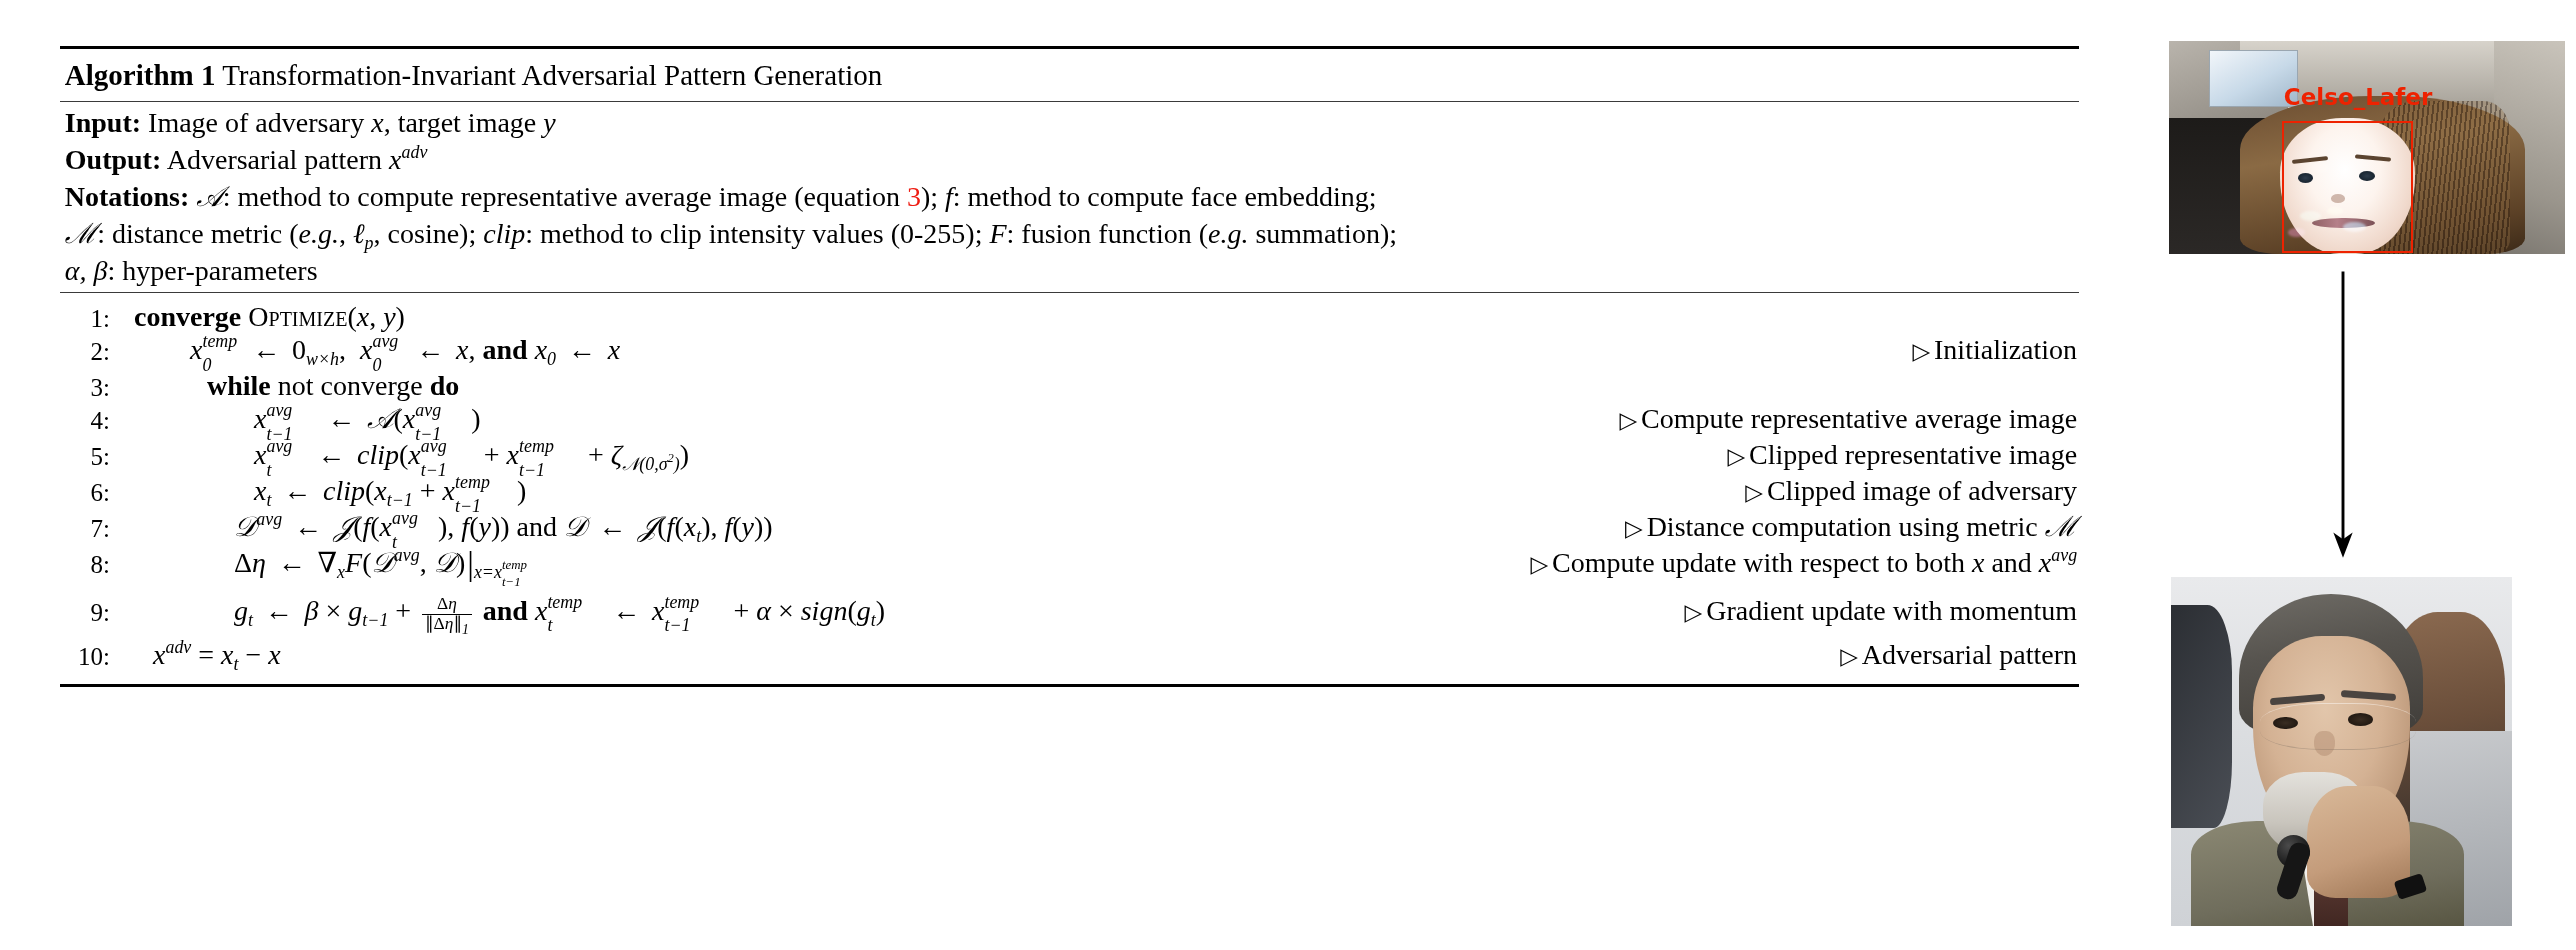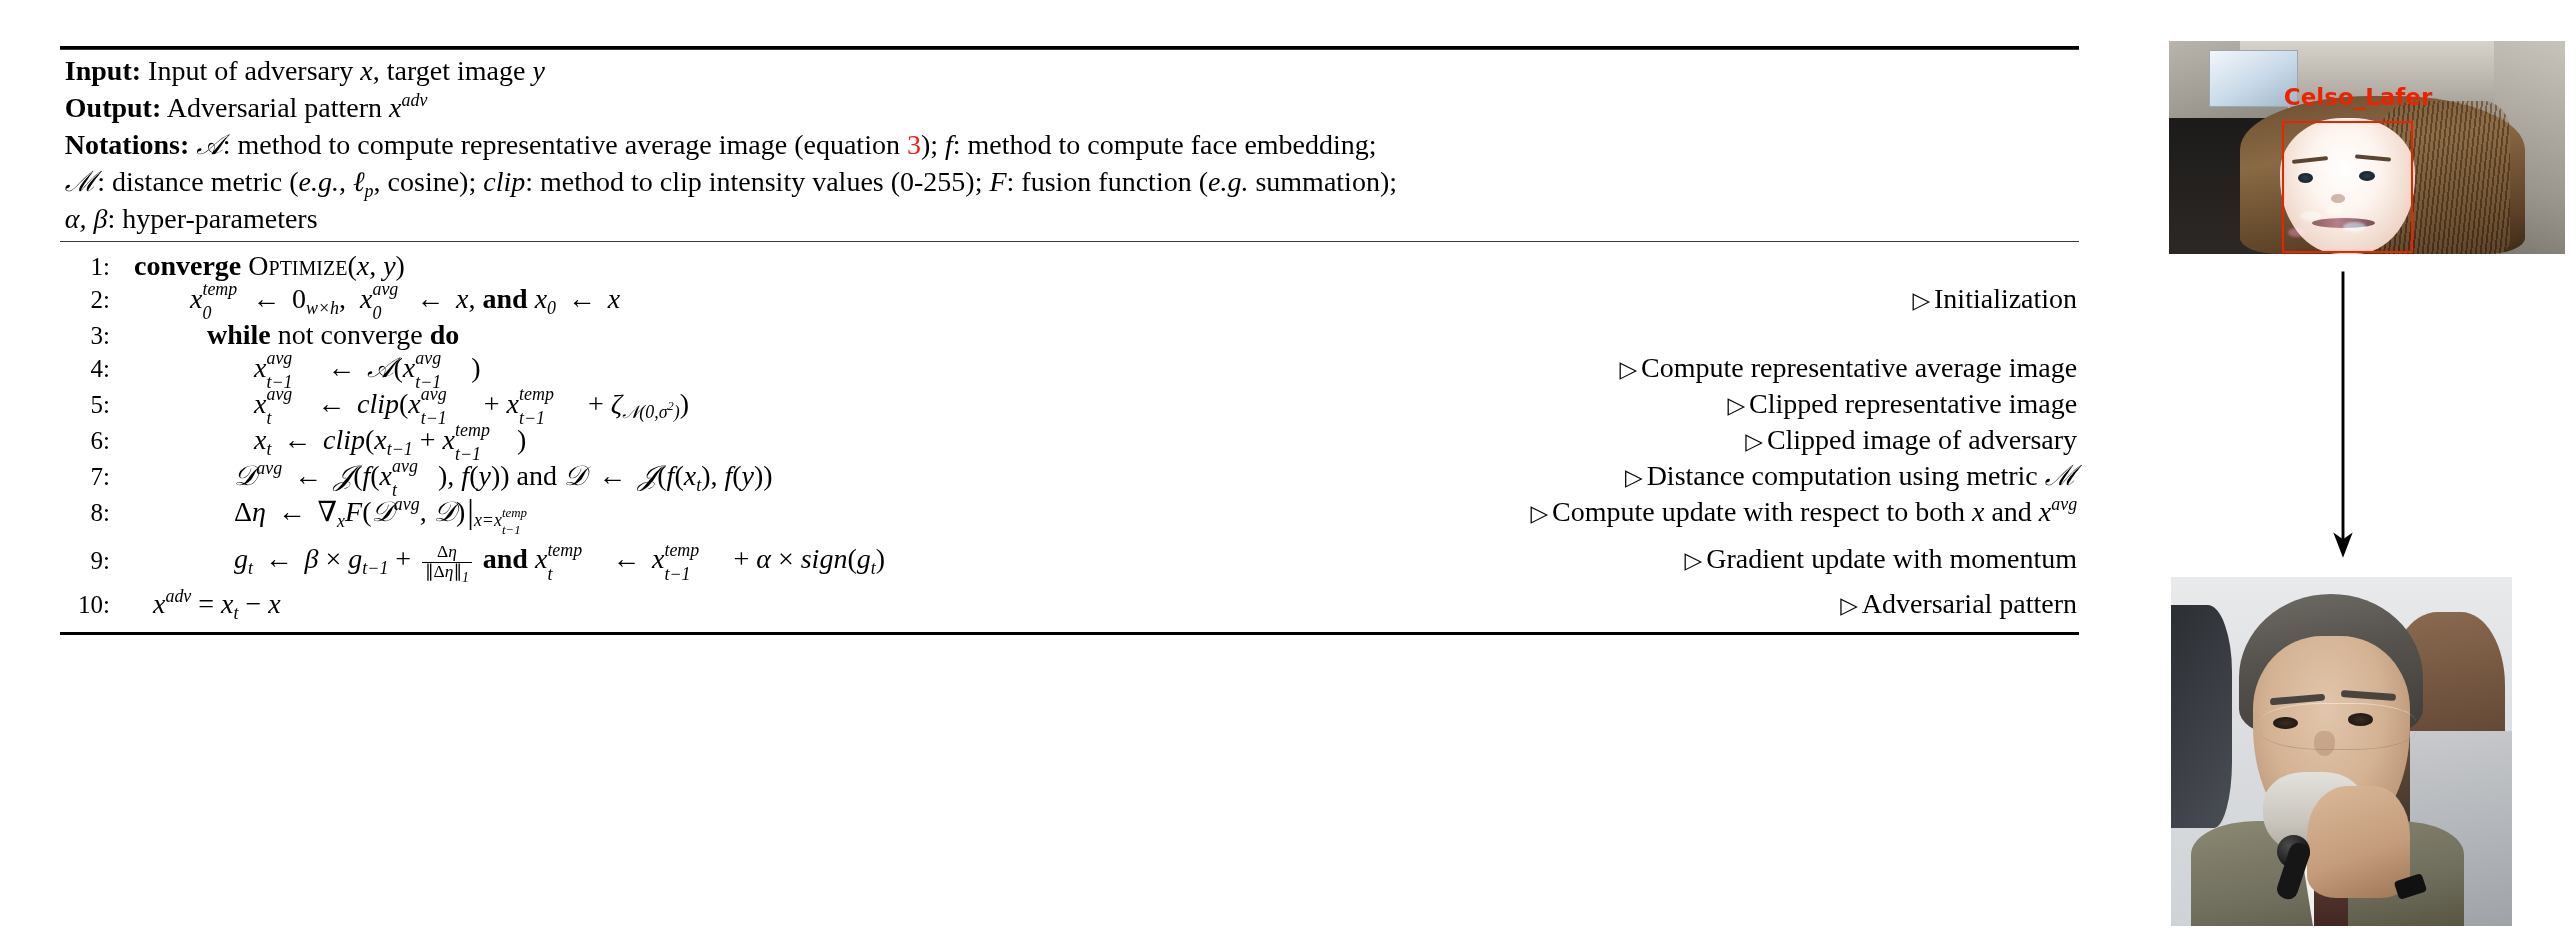--- a/index.html
+++ b/index.html
@@ -370,28 +370,32 @@
 </style>
 </head>
 <body>
 
 <div class="page">
 
   <div class="algo">
 
     <div class="rule-thick"></div>
 
+    <div class="algo-title">
+      <b>Algorithm 1</b>
+      <span>Transformation-Invariant Adversarial Pattern Generation</span>
+    </div>
 
     <div class="rule-thin"></div>
 
     <div class="preamble">
 
       <div class="pre-line">
         <b>Input:</b>
-        <span>Input of adversary</span>
+        <span>Image of adversary</span>
         <span class="mi">x</span><span>, target image</span>
         <span class="mi">y</span>
       </div>
 
       <div class="pre-line">
         <b>Output:</b>
         <span>Adversarial pattern</span>
         <span class="mi">x</span><sup>adv</sup>
       </div>
 

